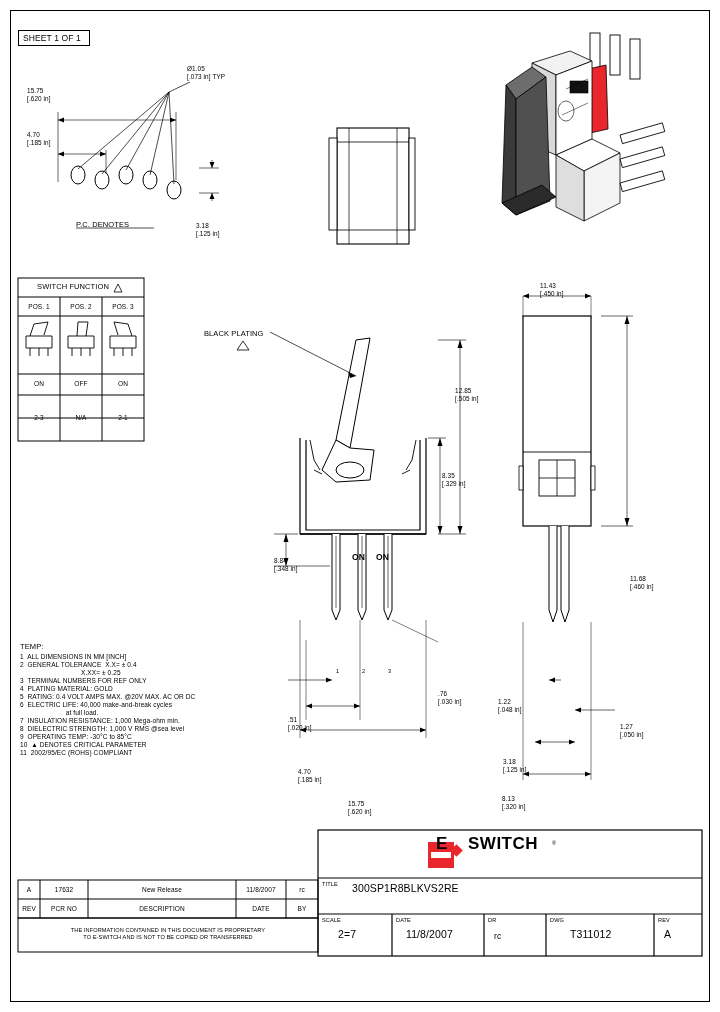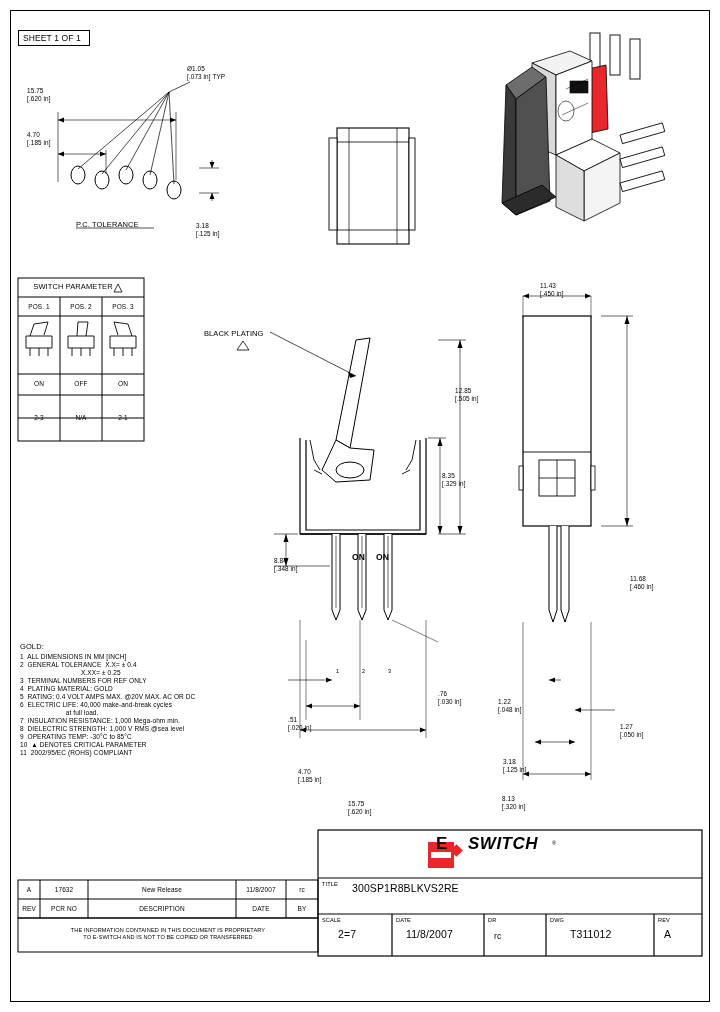--- a/index.html
+++ b/index.html
@@ -67,21 +67,21 @@
   </svg>
 
   <div class="t dimtxt" style="left:27px;top:87px;">15.75
 [.620 in]</div>
   <div class="t dimtxt" style="left:27px;top:131px;">4.70
 [.185 in]</div>
   <div class="t dimtxt" style="left:187px;top:65px;">Ø1.05
 [.073 in] TYP</div>
   <div class="t dimtxt" style="left:196px;top:222px;">3.18
 [.125 in]</div>
-  <div class="t t7" style="left:76px;top:221px;">P.C. TOLERANCE</div>
+  <div class="t t7" style="left:76px;top:221px;">P.C. DENOTES</div>
 
   <svg width="120" height="140" style="left:325px;top:120px;">
     <rect x="12" y="8" width="72" height="116" fill="#fff" stroke="#000" stroke-width="1.1"></rect>
     <line x1="12" y1="22" x2="84" y2="22" stroke="#000" stroke-width="0.8"></line>
     <line x1="12" y1="110" x2="84" y2="110" stroke="#000" stroke-width="0.8"></line>
     <line x1="24" y1="8" x2="24" y2="124" stroke="#000" stroke-width="0.7"></line>
     <line x1="72" y1="8" x2="72" y2="124" stroke="#000" stroke-width="0.7"></line>
     <rect x="4" y="18" width="8" height="92" fill="#fff" stroke="#000" stroke-width="0.9"></rect>
     <rect x="84" y="18" width="6" height="92" fill="#fff" stroke="#000" stroke-width="0.9"></rect>
   </svg>
@@ -142,21 +142,21 @@
       <line x1="72" y1="70" x2="72" y2="78"></line>
       <path d="M92 70 L118 70 L118 58 L92 58 Z"></path>
       <path d="M100 57 L96 44 L110 46 L114 58"></path>
       <line x1="96" y1="70" x2="96" y2="78"></line>
       <line x1="105" y1="70" x2="105" y2="78"></line>
       <line x1="114" y1="70" x2="114" y2="78"></line>
     </g>
 
     <polygon points="100,6 104,14 96,14" fill="none" stroke="#000" stroke-width="0.8"></polygon>
   </svg>
-  <div class="t t7 ctr" style="left:18px;top:283px;width:110px;">SWITCH PARAMETER</div>
+  <div class="t t7 ctr" style="left:18px;top:283px;width:110px;">SWITCH FUNCTION</div>
   <div class="t ctr" style="left:18px;top:303px;width:42px;">POS. 1</div>
   <div class="t ctr" style="left:60px;top:303px;width:42px;">POS. 2</div>
   <div class="t ctr" style="left:102px;top:303px;width:42px;">POS. 3</div>
   <div class="t ctr" style="left:18px;top:380px;width:42px;">ON</div>
   <div class="t ctr" style="left:60px;top:380px;width:42px;">OFF</div>
   <div class="t ctr" style="left:102px;top:380px;width:42px;">ON</div>
   <div class="t ctr" style="left:18px;top:414px;width:42px;">2-3</div>
   <div class="t ctr" style="left:60px;top:414px;width:42px;">N/A</div>
   <div class="t ctr" style="left:102px;top:414px;width:42px;">2-1</div>
 
@@ -289,21 +289,21 @@
 [.460 in]</div>
   <div class="t dimtxt" style="left:498px;top:698px;">1.22
 [.048 in]</div>
   <div class="t dimtxt" style="left:620px;top:723px;">1.27
 [.050 in]</div>
   <div class="t dimtxt" style="left:503px;top:758px;">3.18
 [.125 in]</div>
   <div class="t dimtxt" style="left:502px;top:795px;">8.13
 [.320 in]</div>
 
-  <div class="t t7" style="left:20px;top:643px;">GOLD:</div>
+  <div class="t t7" style="left:20px;top:643px;">TEMP:</div>
   <div style="position:absolute;left:20px;top:653px;width:300px;">
     <div class="t" style="position:relative;left:0;top:0;">1  ALL DIMENSIONS IN MM [INCH]</div>
     <div class="t" style="position:relative;left:0;top:0;">2  GENERAL TOLERANCE  X.X= ± 0.4</div>
     <div class="t" style="position:relative;left:0;top:0;">                                X.XX= ± 0.25</div>
     <div class="t" style="position:relative;left:0;top:0;">3  TERMINAL NUMBERS FOR REF ONLY</div>
     <div class="t" style="position:relative;left:0;top:0;">4  PLATING MATERIAL: GOLD</div>
     <div class="t" style="position:relative;left:0;top:0;">5  RATING: 0.4 VOLT AMPS MAX. @20V MAX. AC OR DC</div>
     <div class="t" style="position:relative;left:0;top:0;">6  ELECTRIC LIFE: 40,000 make-and-break cycles</div>
     <div class="t" style="position:relative;left:0;top:0;">                        at full load.</div>
     <div class="t" style="position:relative;left:0;top:0;">7  INSULATION RESISTANCE: 1,000 Mega-ohm min.</div>
@@ -345,21 +345,21 @@
     <line x1="336" y1="84" x2="336" y2="126" stroke="#000" stroke-width="1.2"></line>
 
     <rect x="110" y="12" width="26" height="26" fill="#e8262b"></rect>
     <rect x="119" y="16" width="8" height="18" fill="#fff"></rect>
     <rect x="113" y="22" width="20" height="6" fill="#fff"></rect>
     <rect x="119" y="16" width="8" height="18" fill="#e8262b"></rect>
     <polygon points="113,22 133,22 133,28 113,28" fill="#fff"></polygon>
   </svg>
   <div class="t" style="left:436px;top:840px;font-size:17px;font-weight:bold;letter-spacing:.5px;">E</div>
   <div style="position:absolute;left:452px;top:846px;width:9px;height:9px;background:#e8262b;transform:rotate(45deg);"></div>
-  <div class="t" style="left:468px;top:840px;font-size:17px;font-weight:bold;letter-spacing:.5px;font-style:italic;">SWITCH</div>
+  <div class="t" style="left:468px;top:840px;font-size:17px;font-weight:bold;letter-spacing:.5px;">SWITCH</div>
   <div class="t t5" style="left:552px;top:840px;">®</div>
 
   <div class="t t5" style="left:322px;top:881px;">TITLE</div>
   <div class="t t10" style="left:352px;top:884px;">300SP1R8BLKVS2RE</div>
 
   <div class="t t5" style="left:322px;top:917px;">SCALE</div>
   <div class="t t10" style="left:338px;top:930px;">2=7</div>
 
   <div class="t t5" style="left:396px;top:917px;">DATE</div>
   <div class="t t10" style="left:406px;top:930px;">11/8/2007</div>

